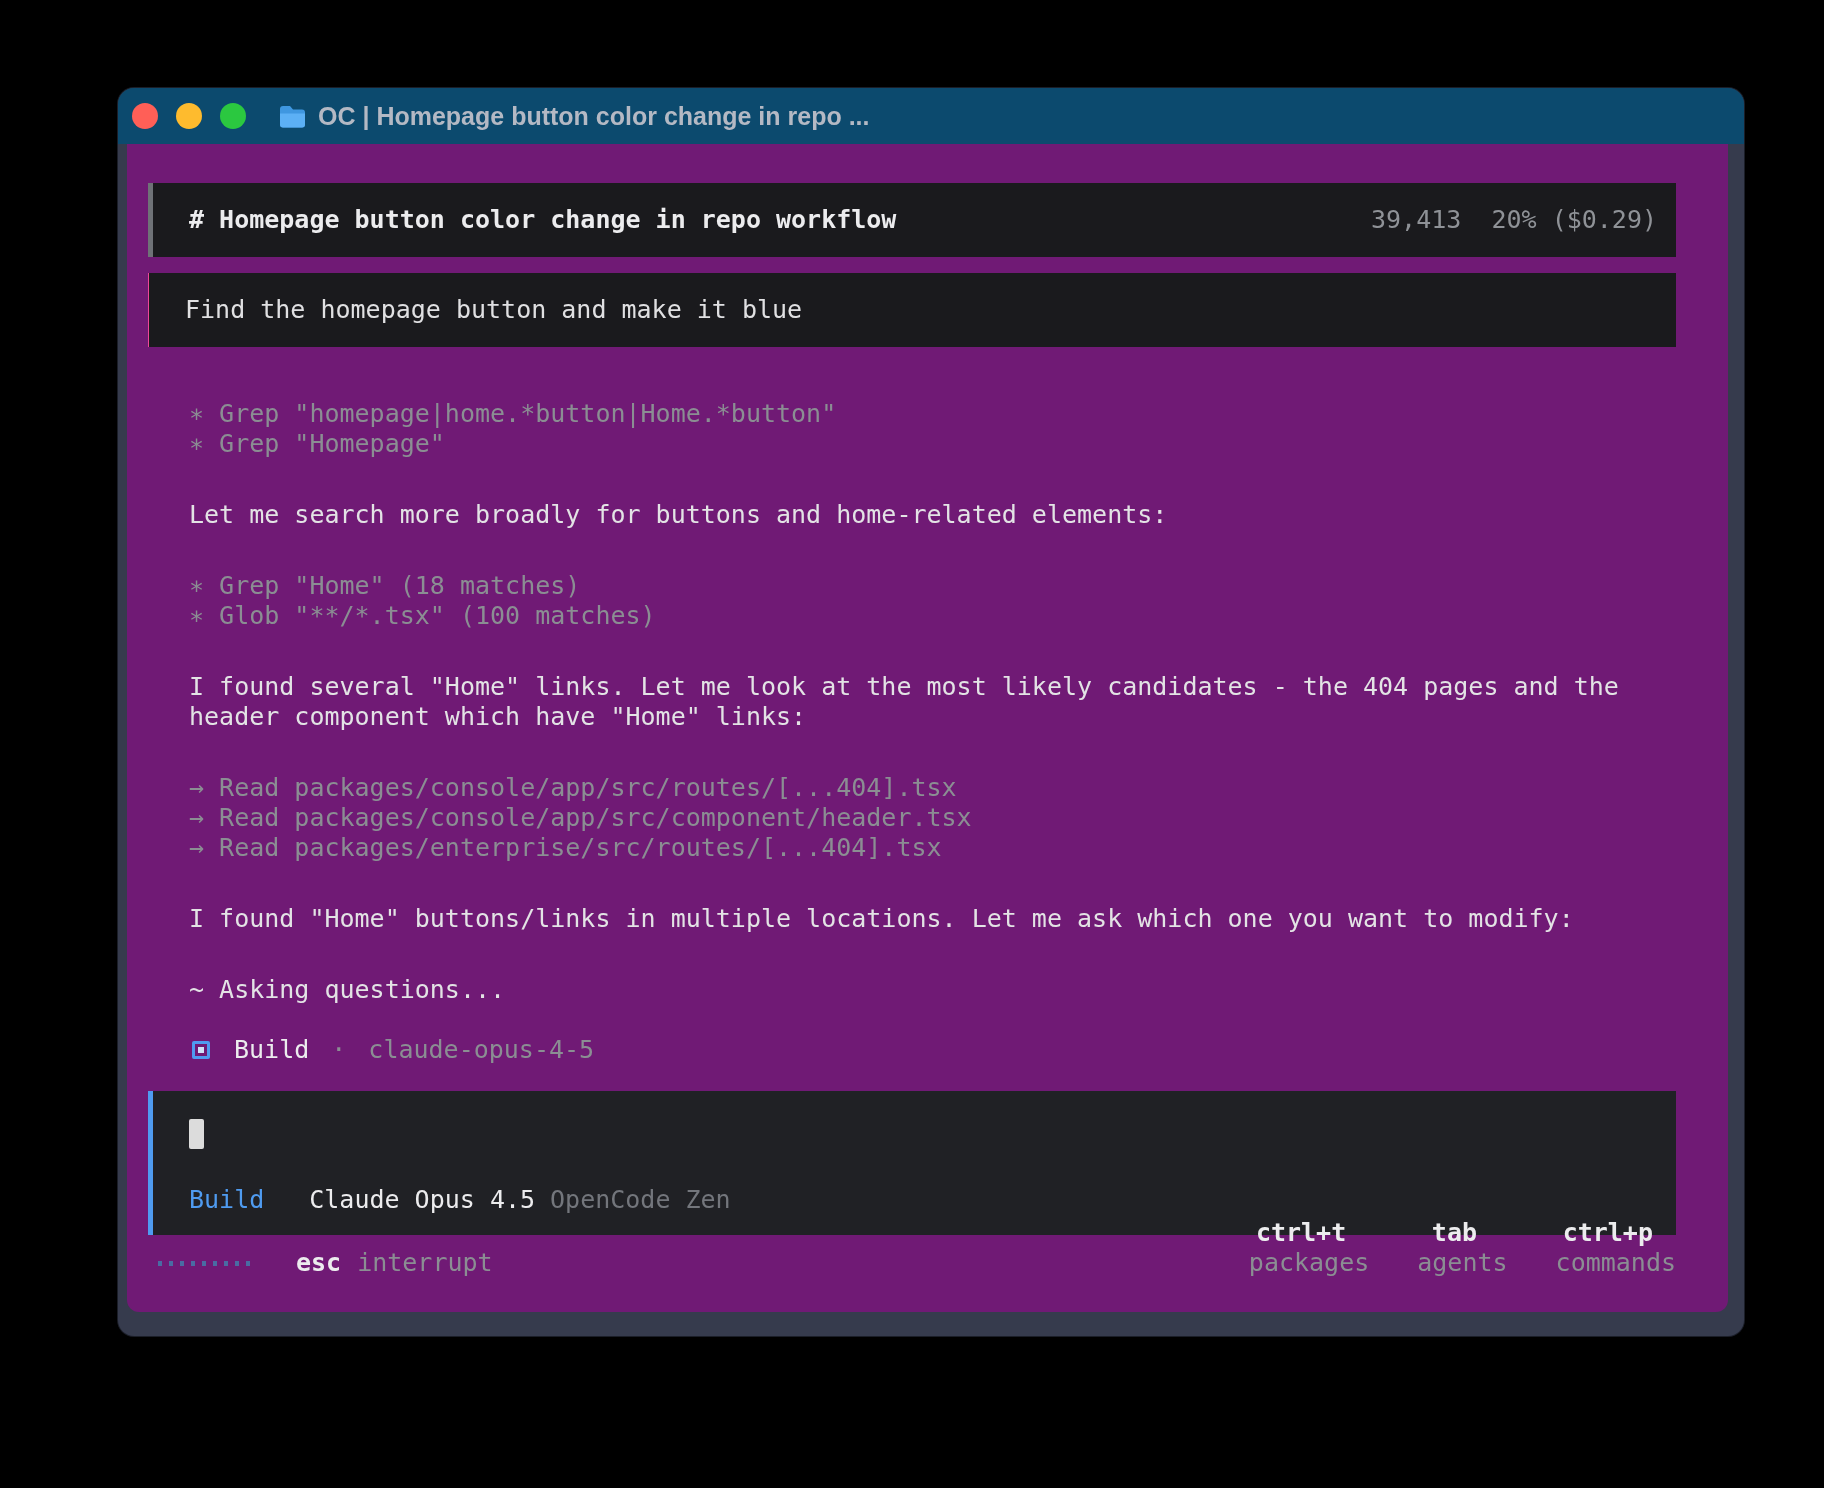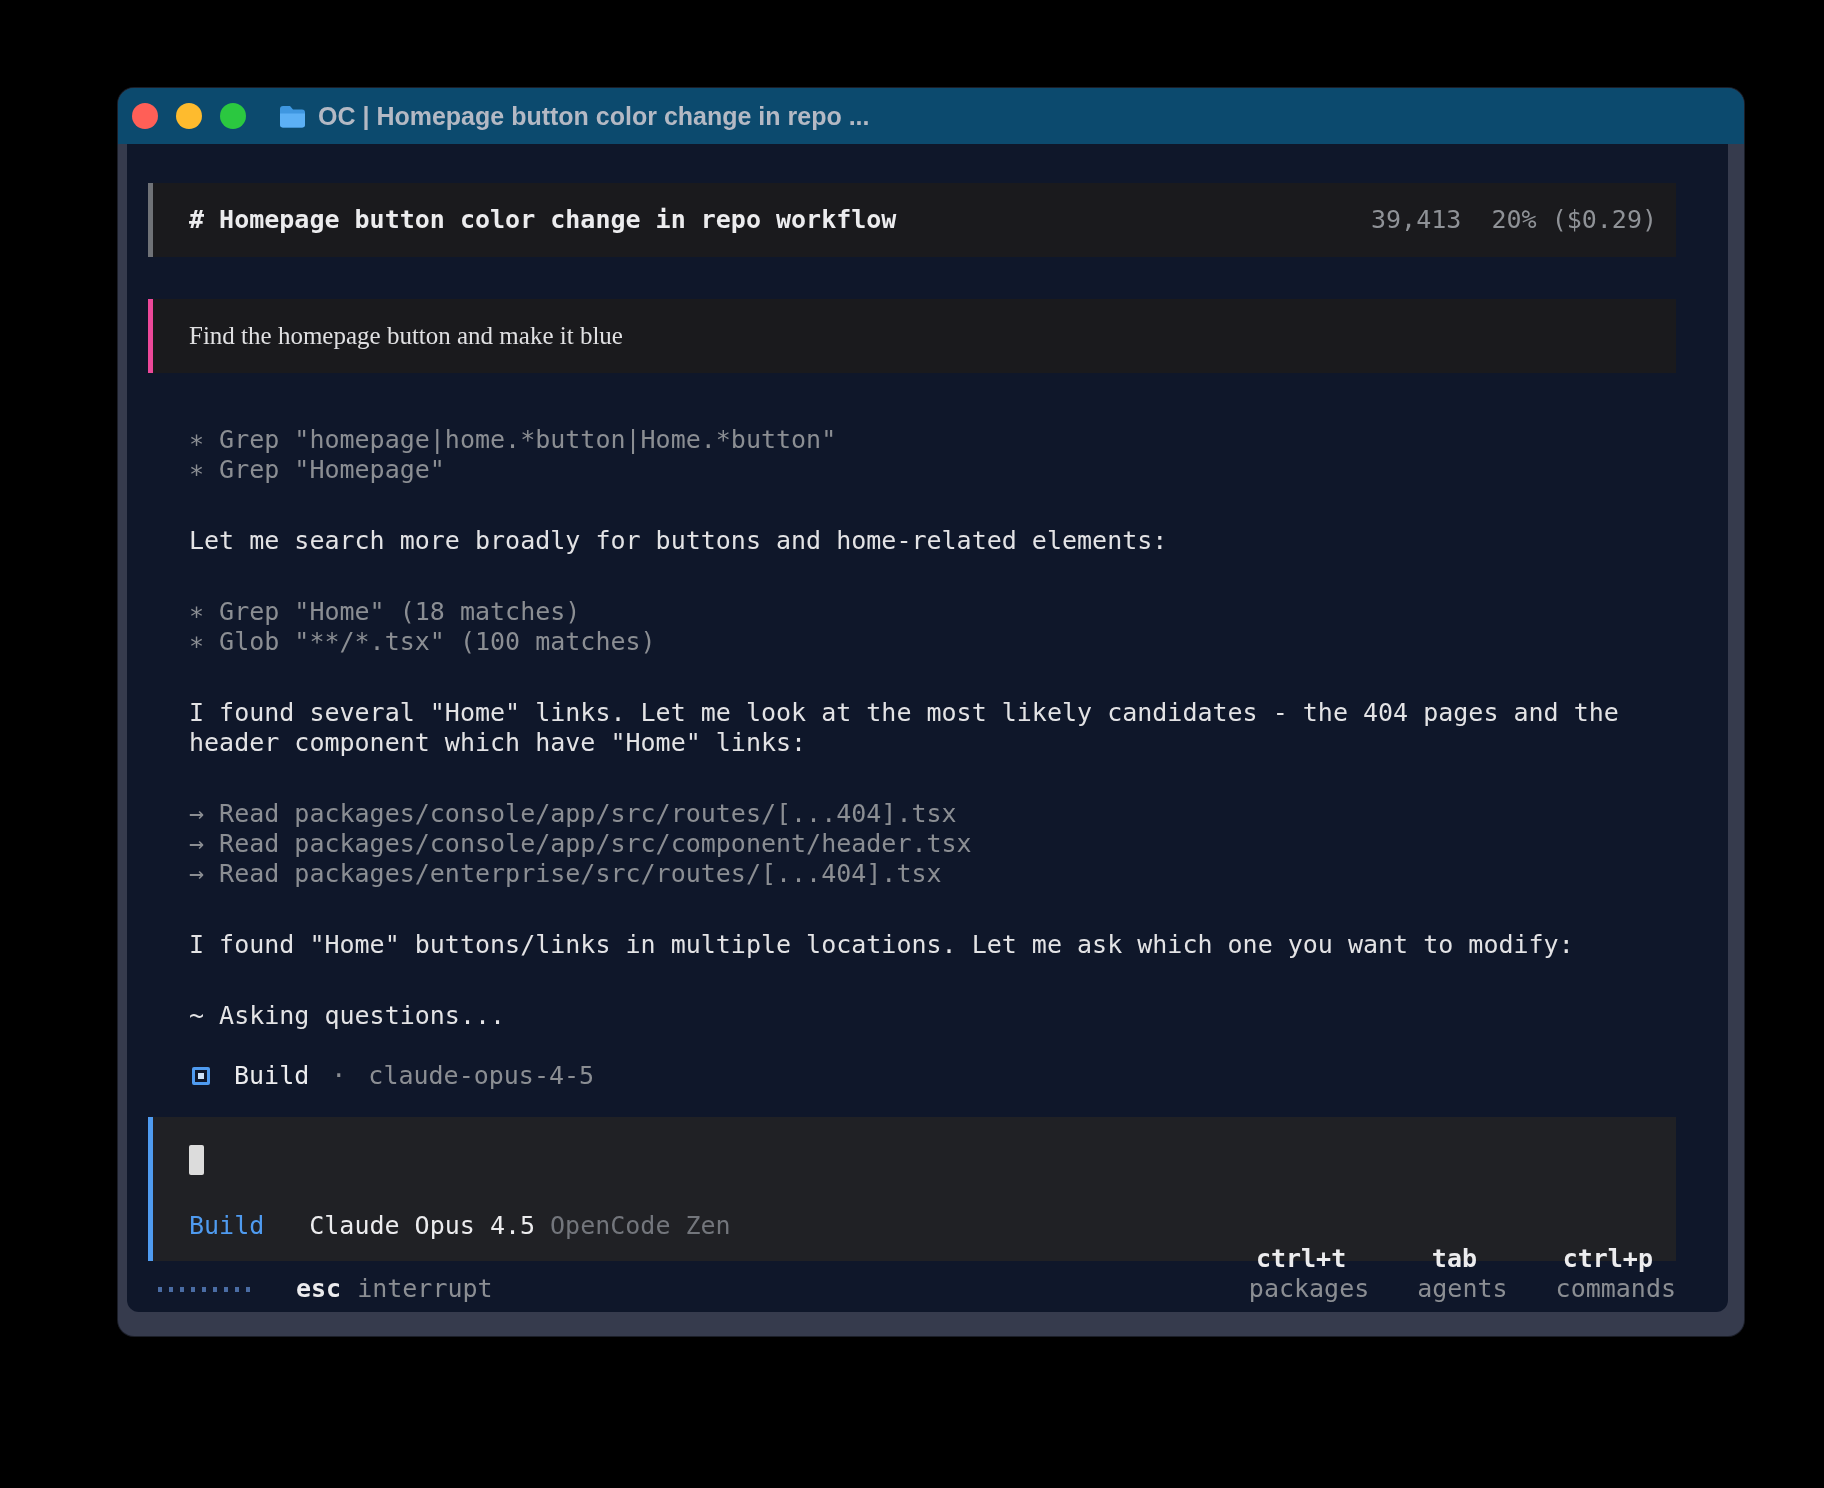--- a/index.html
+++ b/index.html
@@ -30,35 +30,35 @@
   .wtitle {
     font-family: "Liberation Sans", sans-serif;
     font-weight: bold; font-size: 25px; color: #b4b9c4;
     white-space: pre;
   }
 
   
   .content {
     margin: 0 16px 0 9px;
     height: 1168px;
-    background: #0f172a;
+    background: #701a75;
     border-radius: 0 0 12px 12px;
     padding-top: 39px;
     overflow: hidden;
   }
   .col { margin-left: 21px; width: 1528px; color: #e3e3e5; font-size: 25px; line-height: 30px; }
 
   .block {
     height: 74px; display: flex; align-items: center;
     background: #1a1a1d; padding-left: 36px; padding-right: 19px;
   }
   .header-block { border-left: 5px solid #6f7277; justify-content: space-between; }
   .htitle { font-weight: bold; color: #eceds0; color: #ececee; white-space: pre; }
   .hstats { color: #8f9297; white-space: pre; }
-  .user-block { border-left: 5px solid #ec4899; margin-top: 42px; font-family: Liberation Serif, serif; }
+  .user-block { border-left: 1px solid #ec4899; margin-top: 16px; }
   .user-block span { white-space: pre; color: #e0e0e2; }
 
   .transcript { margin-top: 52px; padding-left: 41px; padding-right: 0; }
   .line { white-space: pre-wrap; }
   .line.text { color: #e3e3e5; }
   .line.tool { color: #8b8e93; }
   .mt { margin-top: 41px; }
 
   .agent-row { margin-top: 30px; padding-left: 44px; display: flex; align-items: center; height: 30px; }
   .agent-icon {

